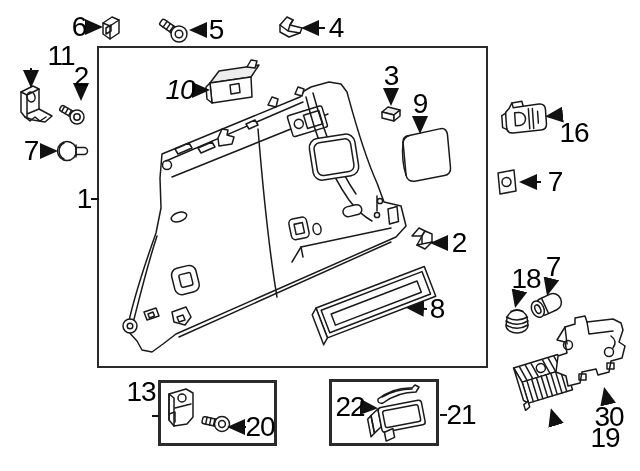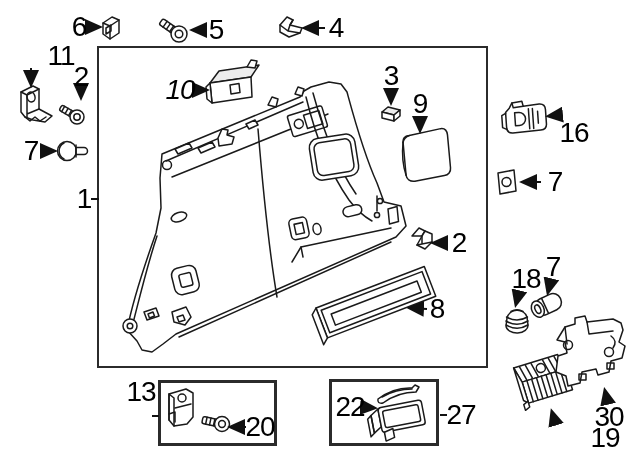--- a/index.html
+++ b/index.html
@@ -293,16 +293,16 @@
   <div class="num" style="left:31px;top:56px;margin-left:30px;">11</div>
   <div class="num" style="left:81px;top:77px;">2</div>
   <div class="num" style="left:141px;top:392px;">13</div>
   <div class="num" style="left:260px;top:427px;">20</div>
   <div class="num" style="left:555px;top:182px;">7</div>
   <div class="num" style="left:574px;top:133px;">16</div>
   <div class="num" style="left:553px;top:267px;">7</div>
   <div class="num" style="left:520px;top:279px;margin-left:6px;">18</div>
   <div class="num" style="left:557px;top:438px;margin-left:48px;">19</div>
   <div class="num" style="left:609px;top:417px;">30</div>
-  <div class="num" style="left:461px;top:415px;">27</div>
+  <div class="num" style="left:461px;top:415px;">21</div>
   <div class="num" style="left:350px;top:407px;">22</div>
 
 </div>
 
 </body></html>

